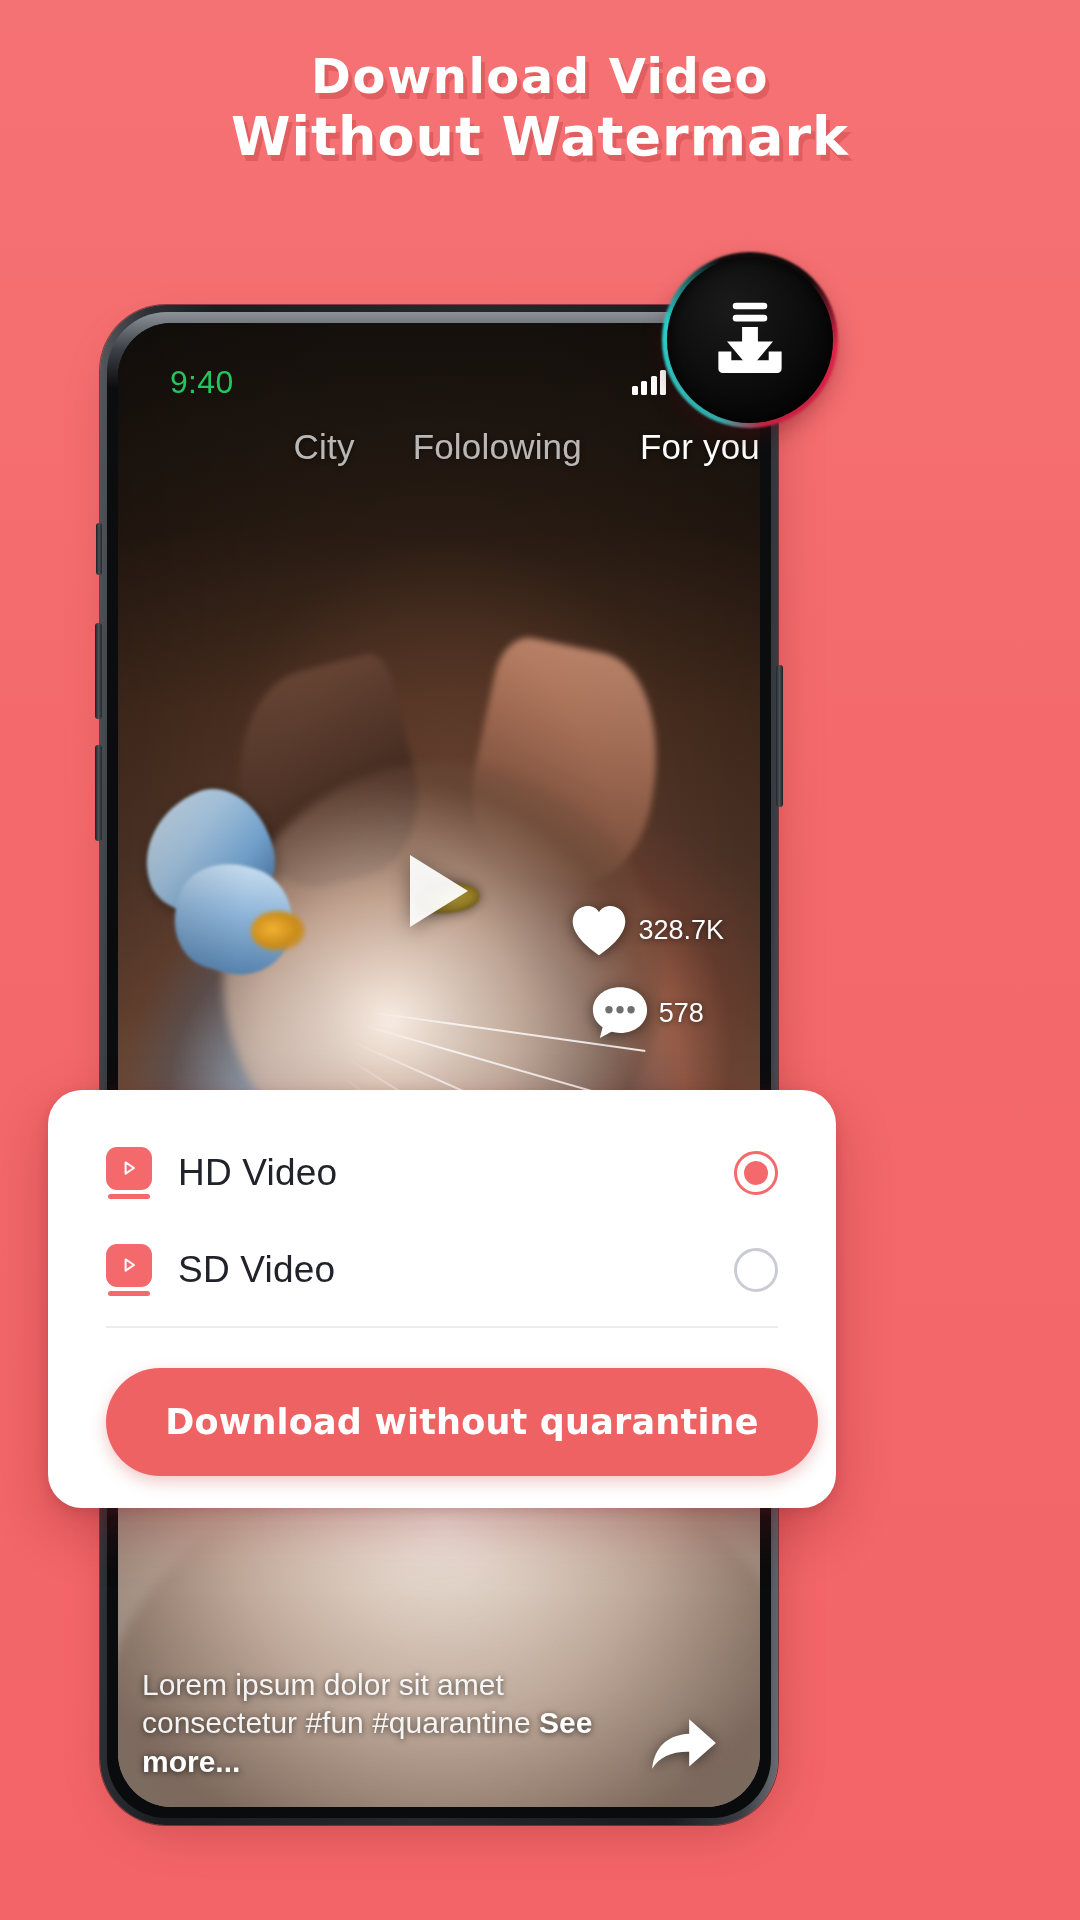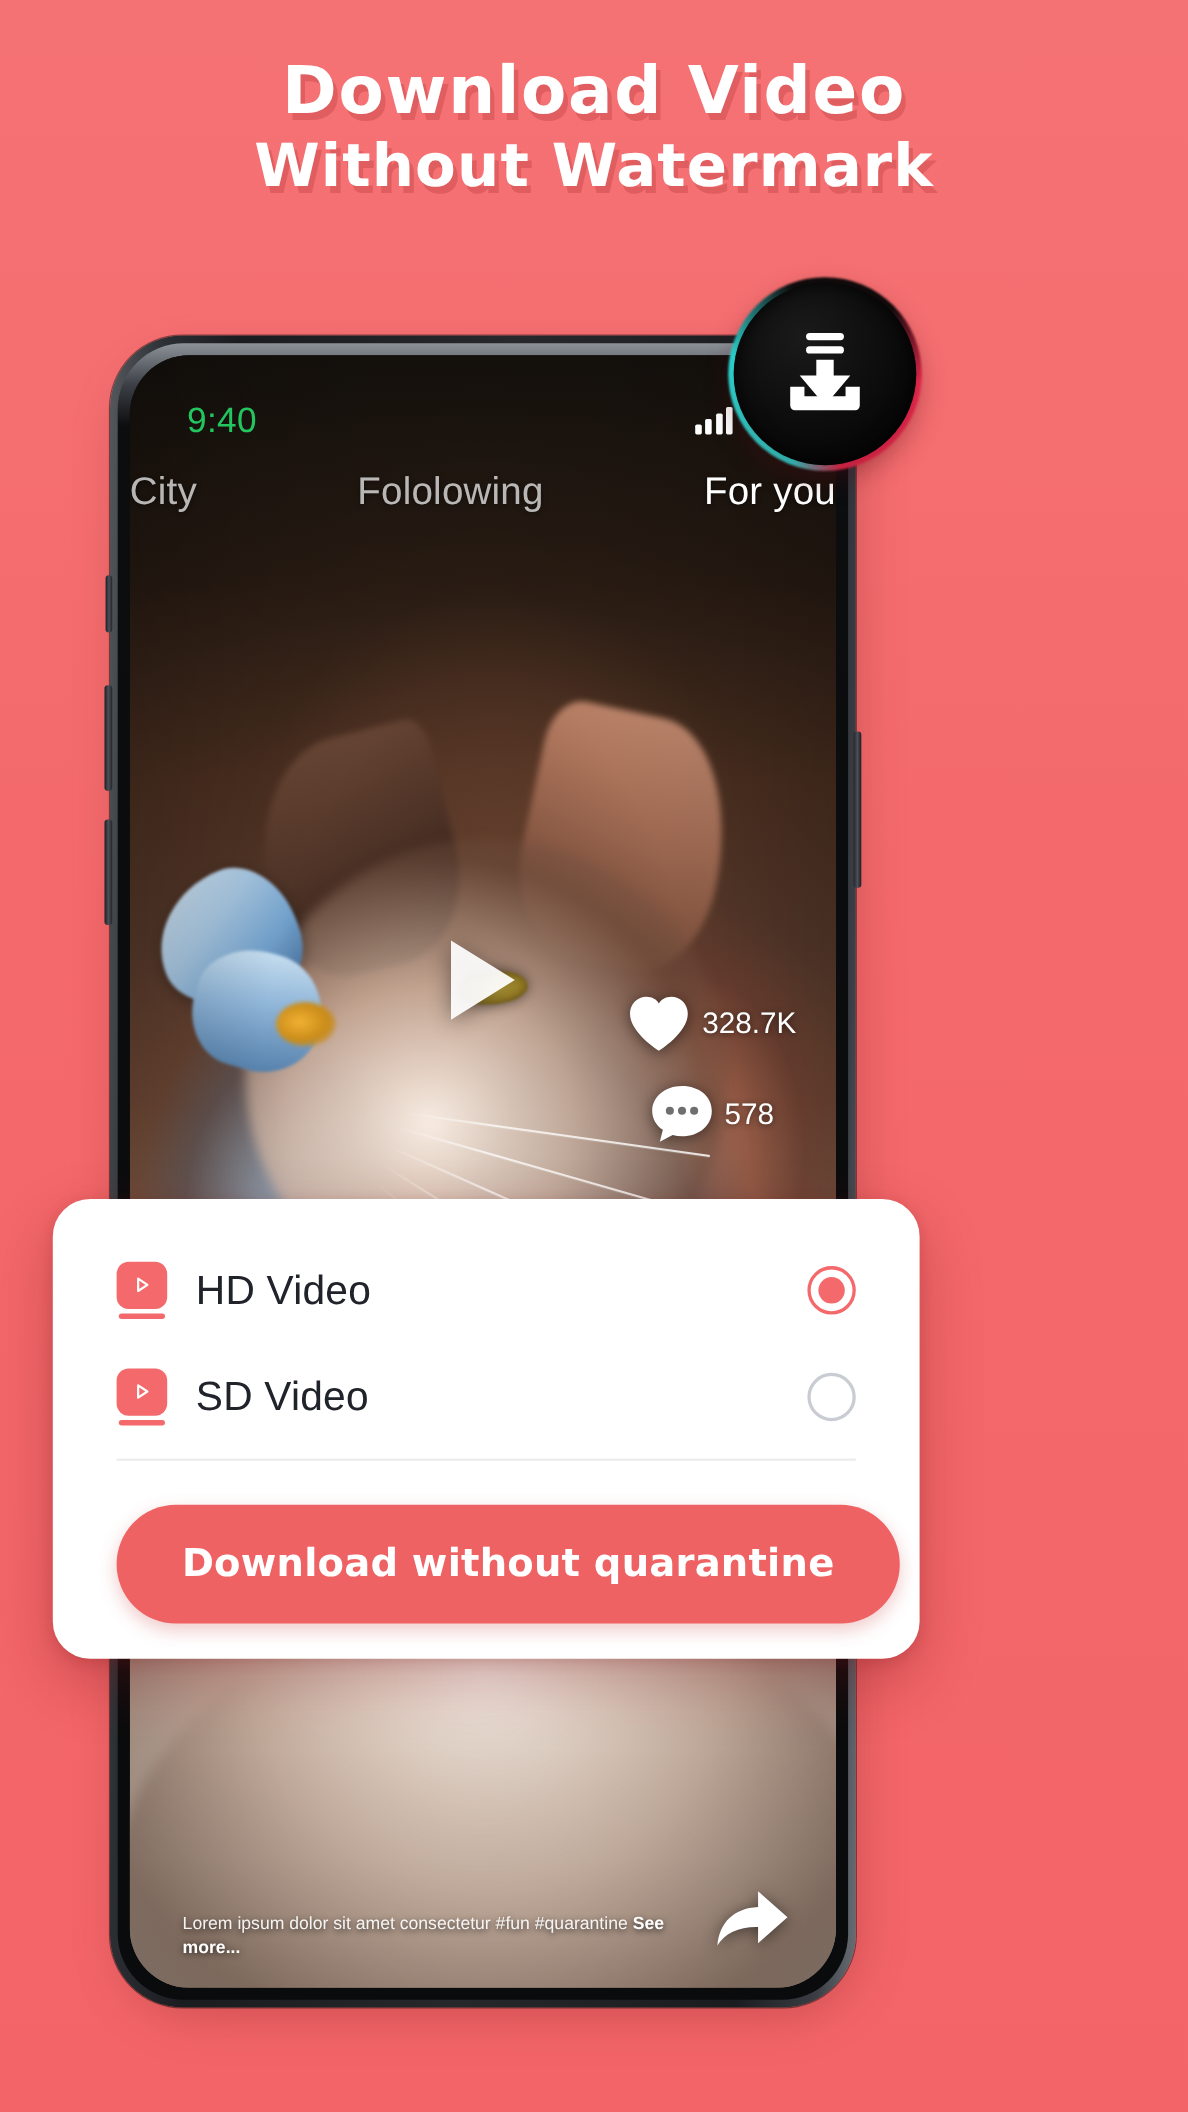--- a/index.html
+++ b/index.html
@@ -24,21 +24,21 @@
     position:absolute; top:48px; left:0; right:0;
     text-align:center;
     z-index:40;
     pointer-events:none;
   }
   .headline .hl{
     display:block;
     color:#ffffff;
     font-family:"DejaVu Sans", sans-serif;
     font-weight:700;
-    font-size:60px;
+    font-size:48px;
     line-height:1.18;
     letter-spacing:1.5px;
     text-shadow:4px 6px 0 rgba(199,70,74,.45);
     white-space:nowrap;
   }
   .headline .hl-2{ font-size:54px; letter-spacing:1px; }
 
   
   .phone-wrap{
     position:absolute;
@@ -173,21 +173,21 @@
   .sig{ display:flex; align-items:flex-end; gap:3.5px; height:25px; }
   .sig i{ display:block; width:6px; background:#fff; border-radius:1.5px; }
   .sig i:nth-child(1){ height:9px;  }
   .sig i:nth-child(2){ height:14px; }
   .sig i:nth-child(3){ height:19px; }
   .sig i:nth-child(4){ height:25px; }
 
   
   .tabs{
     position:absolute; left:0; right:0; top:104px;
-    display:flex; align-items:center; justify-content:space-between;
+    display:flex; align-items:center; justify-content:flex-end;
     gap:58px; z-index:6;
   }
   .tab{
     color:rgba(255,255,255,.70);
     font-size:35px; font-weight:400; letter-spacing:.2px;
     text-shadow:0 1px 5px rgba(0,0,0,.55);
     white-space:nowrap;
   }
   .tab.active{ color:#ffffff; font-weight:400; }
 
@@ -211,23 +211,23 @@
   .rail-item{ display:flex; align-items:center; gap:8px; }
   .rail-count{
     color:#fff; font-size:27px; font-weight:500;
     text-shadow:0 1px 6px rgba(0,0,0,.6);
   }
   .heart-ico{ width:62px; height:58px; filter:drop-shadow(0 2px 7px rgba(0,0,0,.5)); }
   .bubble-ico{ width:62px; height:60px; filter:drop-shadow(0 2px 7px rgba(0,0,0,.5)); }
 
   
   .caption{
-    position:absolute; left:48px; right:120px; bottom:26px;
+    position:absolute; left:24px; right:120px; bottom:26px;
     color:rgba(255,255,255,.92);
-    font-size:16px; line-height:1.28;
+    font-size:30px; line-height:1.28;
     text-shadow:0 1px 6px rgba(0,0,0,.7);
     z-index:6;
   }
   .caption .more{ color:#fff; font-weight:600; }
   .share-ico{
     position:absolute; right:40px; bottom:30px; width:74px; height:66px;
     z-index:6; filter:drop-shadow(0 2px 7px rgba(0,0,0,.5));
   }
 
   

